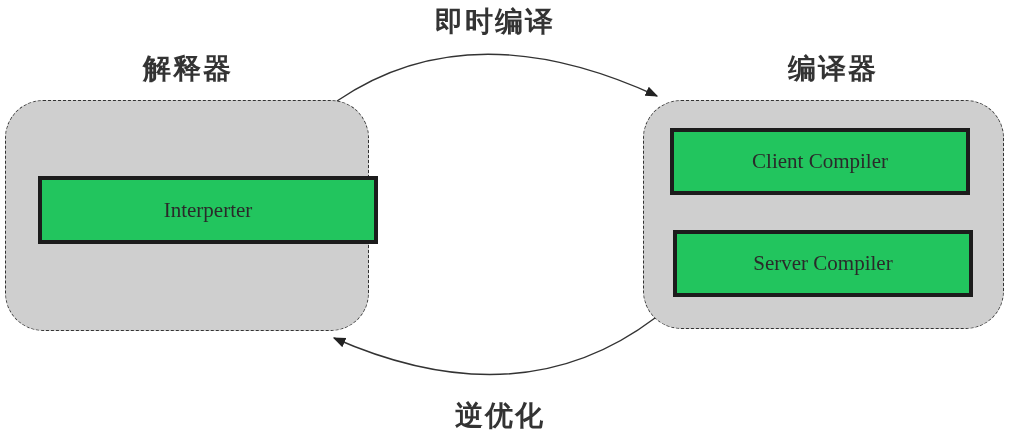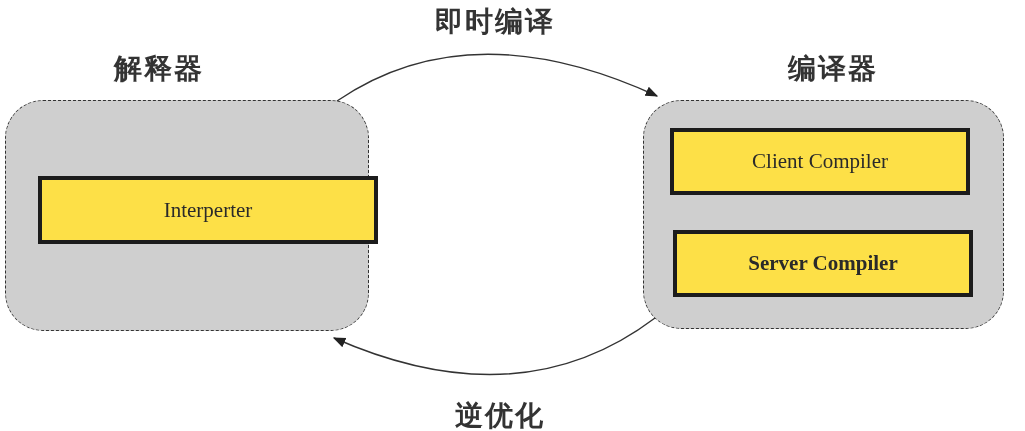--- a/index.html
+++ b/index.html
@@ -1,48 +1,48 @@
 <!DOCTYPE html>
 <html><head>
 <meta charset="utf-8">
 <style>
   html, body { margin:0; padding:0; background:#ffffff; }
   body { width:1025px; height:431px; position:relative; overflow:hidden;
          font-family:"DejaVu Serif","Liberation Serif",serif; color:#222; }
   .label-cn { position:absolute; font-size:28px; font-weight:bold; color:#333; letter-spacing:2px;
               font-family:"DejaVu Sans","Liberation Sans",sans-serif; }
   .container { position:absolute; background:#cfcfcf; border:1.5px dashed #333; border-radius:38px; box-sizing:border-box; }
-  .box { position:absolute; background:#fde047; border:4px solid #1c1c1c; box-sizing:border-box;
+  .box { position:absolute; background:#22c55e; border:4px solid #1c1c1c; box-sizing:border-box;
          display:flex; align-items:center; justify-content:center; font-size:21px;
          font-family:"Liberation Serif","DejaVu Serif",serif; color:#2a2a2a; }
   svg.arrows { position:absolute; left:0; top:0; }
 </style>
 </head>
 <body>
 
-<div class="label-cn" style="left:114px; top:50px;">解释器</div>
+<div class="label-cn" style="left:143px; top:50px;">解释器</div>
 
 <div class="label-cn" style="left:788px; top:50px;">编译器</div>
 
 <div class="label-cn" style="left:435px; top:3px;">即时编译</div>
 
 <div class="label-cn" style="left:455px; top:397px;">逆优化</div>
 
 <div class="container" style="left:5px; top:100px; width:364px; height:231px;">
 </div>
 <div class="box" style="left:38px; top:176px; width:340px; height:68px;">
   <span>Interperter</span>
 </div>
 
 <div class="container" style="left:643px; top:100px; width:361px; height:229px;">
 </div>
 <div class="box" style="left:670px; top:128px; width:300px; height:67px;">
   <span>Client Compiler</span>
 </div>
-<div class="box" style="left:673px; top:230px; width:300px; height:67px;font-weight:bold;">
+<div class="box" style="left:673px; top:230px; width:300px; height:67px;">
   <span>Server Compiler</span>
 </div>
 
 <svg class="arrows" width="1025" height="431">
   <defs>
     <marker id="ah" viewBox="0 0 10 10" refX="9" refY="5" markerWidth="9" markerHeight="9" orient="auto">
       <path d="M0,1 L10,5 L0,9 z" fill="#222"></path>
     </marker>
   </defs>
   <path d="M337,101 Q470,10 657,96" fill="none" stroke="#333" stroke-width="1.4" marker-end="url(#ah)"></path>

